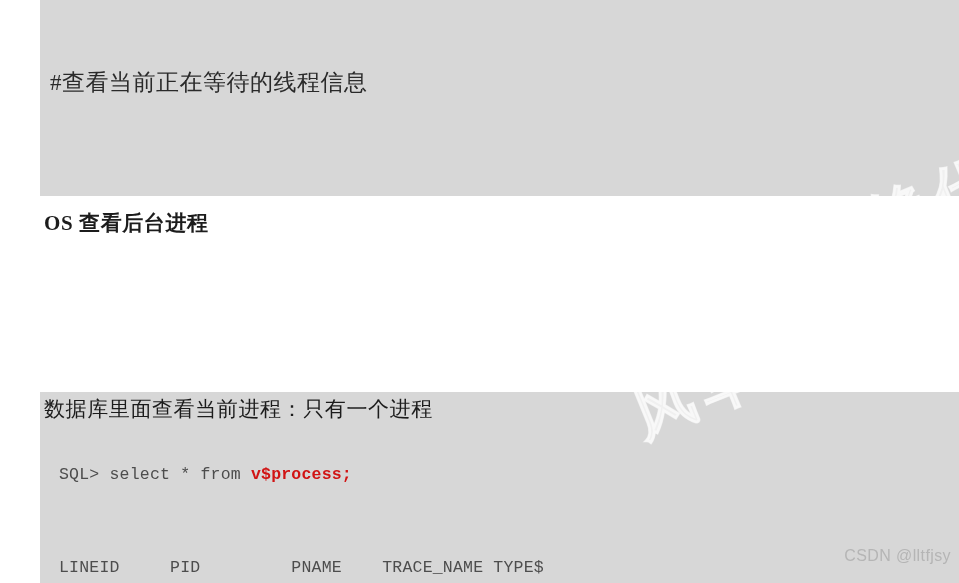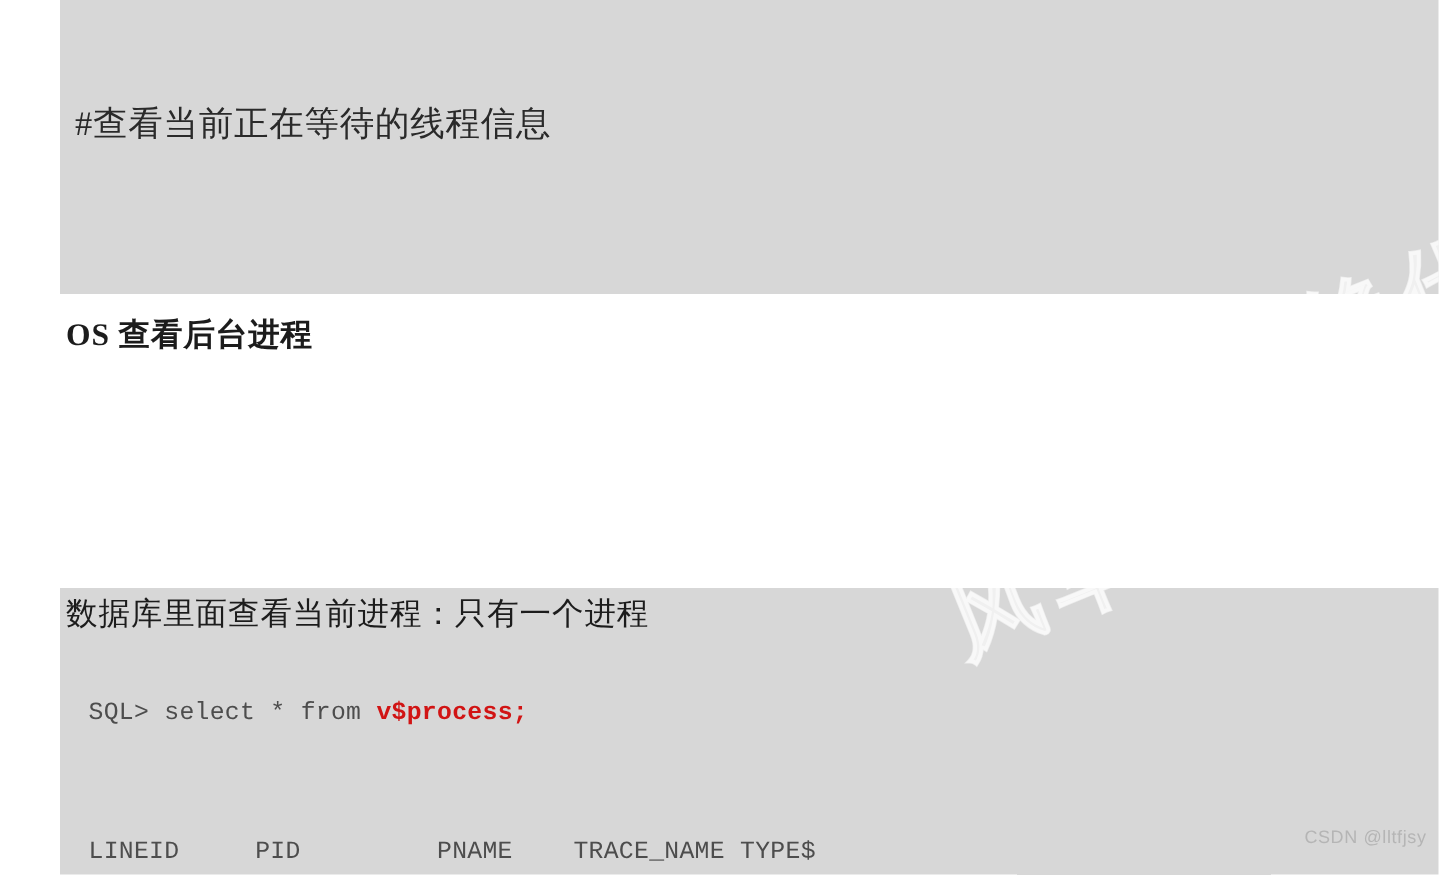--- a/index.html
+++ b/index.html
@@ -43,21 +43,21 @@
     -webkit-text-stroke: 1px rgba(255,255,255,0.55);
     user-select: none;
   }
   .wm-a { left: 735px; top: 185px; }
   .wm-b { left: 625px; top: 325px; }
   .wm-corner {
     position: absolute;
     right: 8px;
     bottom: 18px;
     font-family: "Liberation Sans", "DejaVu Sans", sans-serif;
-    font-size: 12px;
+    font-size: 16px;
     color: #b5b5b5;
     letter-spacing: 0.4px;
     user-select: none;
     margin-top: 12px;
   }
 
   
   .codeblock {
     position: absolute;
     left: 40px;

